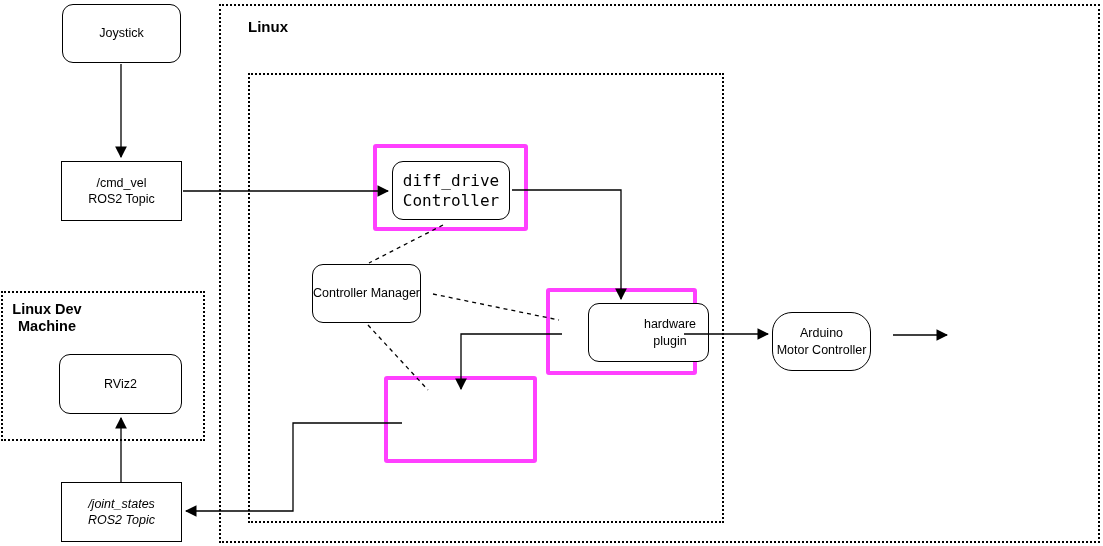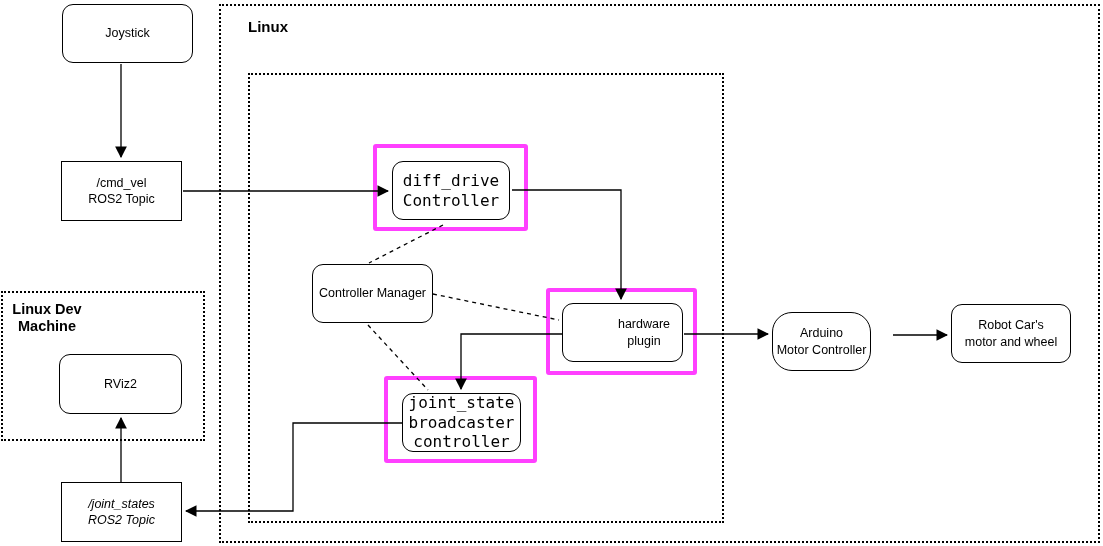--- a/index.html
+++ b/index.html
@@ -47,41 +47,36 @@
   <div class="container" style="left:1px; top:291px; width:204px; height:150px;"></div>
 
   <div class="container-label lbl-robot" style="left:248px; top:18px;">Linux</div>
   <div class="container-label lbl-linux" style="left:8px; top:301px;">Linux Dev
 Machine</div>
 
   <div class="hl" style="left:373px; top:144px; width:155px; height:87px;"></div>
   <div class="hl" style="left:546px; top:288px; width:151px; height:87px;"></div>
   <div class="hl" style="left:384px; top:376px; width:153px; height:87px;"></div>
 
-  <div class="node rounded" style="left:62px; top:4px; width:131px; height:59px;">Joystick</div>
+  <div class="node rounded" style="left:62px; top:4px; width:119px; height:59px;">Joystick</div>
 
   <div class="node" style="left:61px; top:161px; width:121px; height:60px;">/cmd_vel
 ROS2 Topic</div>
 
   <div class="node rounded mono" style="left:392px; top:161px; width:118px; height:59px;">diff_drive
 Controller</div>
 
-  <div class="node rounded" style="left:312px; top:264px; width:121px; height:59px;">Controller Manager</div>
+  <div class="node rounded" style="left:312px; top:264px; width:109px; height:59px;">Controller Manager</div>
 
-  <div class="node rounded" style="left:562px; top:303px; width:121px; height:59px;padding-left:43px;">hardware plugin</div>
+  <div class="node rounded" style="left:588px; top:303px; width:121px; height:59px;padding-left:43px;">hardware plugin</div>
 
-  <div class="node rounded mono" style="left:402px; top:393px; width:119px; height:59px;">joint_state
-broadcaster
-controller</div>
 
   <div class="node rounded" style="left:772px; top:312px; width:99px; height:59px;border-radius:20px;">Arduino
 Motor Controller</div>
 
-  <div class="node rounded" style="left:951px; top:304px; width:120px; height:59px;">Robot Car's
-motor and wheel</div>
 
   <div class="node rounded" style="left:59px; top:354px; width:123px; height:60px;">RViz2</div>
 
   <div class="node" style="left:61px; top:482px; width:121px; height:60px;font-style:italic;">/joint_states
 ROS2 Topic</div>
 
   <svg class="edges" width="1103" height="546" viewBox="0 0 1103 546">
     <defs>
       <marker id="arrow" viewBox="0 0 10 10" refX="9" refY="5" markerWidth="9" markerHeight="9" orient="auto-start-reverse">
         <path d="M0,0 L10,5 L0,10 z" fill="#000"></path>

